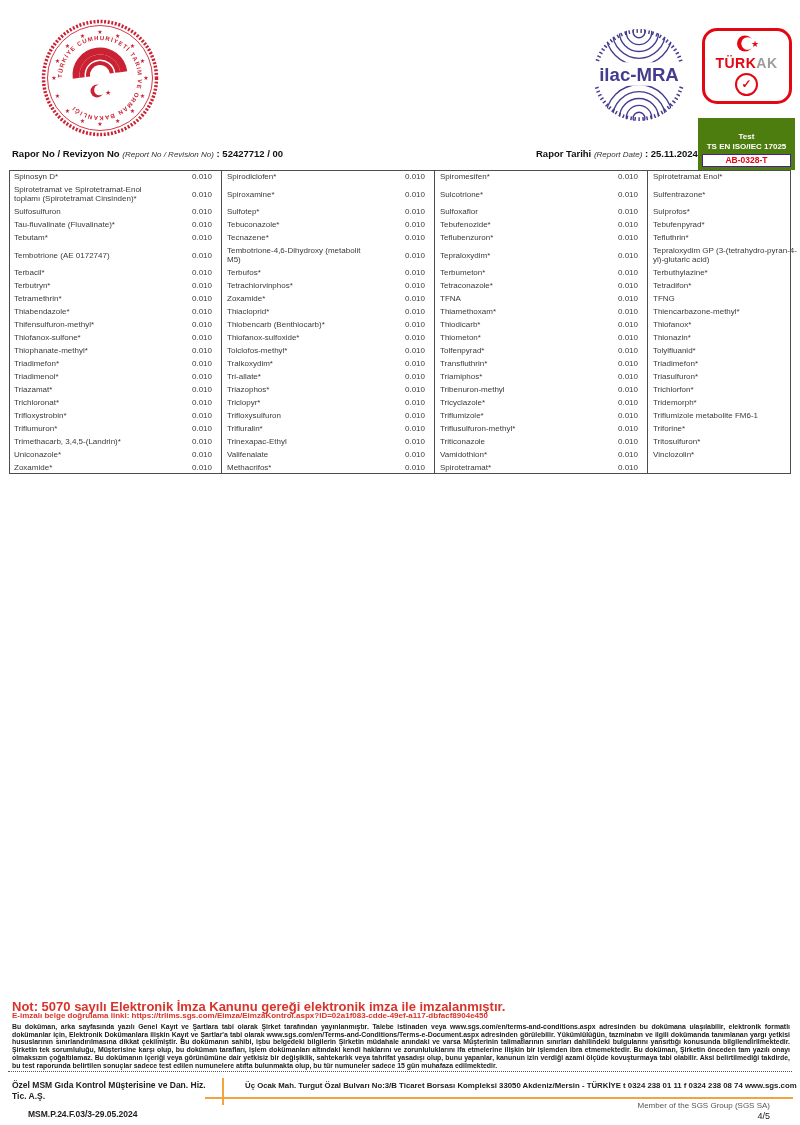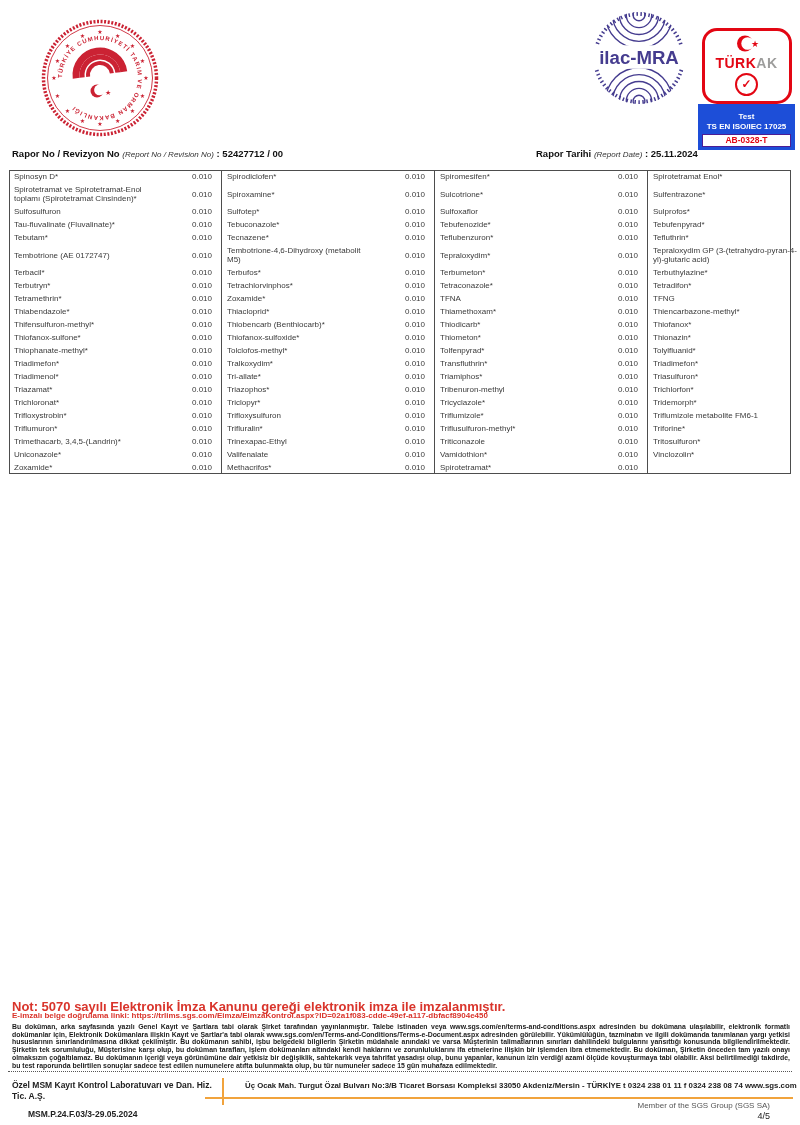--- a/index.html
+++ b/index.html
@@ -1,31 +1,31 @@
 <!DOCTYPE html>
 <html><head>
 <meta charset="utf-8">
 <style>
   html,body{margin:0;padding:0;background:#fff;}
   #page{position:relative;width:800px;height:1125px;background:#fff;overflow:hidden;
         font-family:"Liberation Sans",sans-serif;color:#222;}
 
   
   .seal{position:absolute;left:40px;top:18px;}
-  .ilac{position:absolute;left:590px;top:9px;}
+  .ilac{position:absolute;left:590px;top:26px;}
   .turkak-wrap{position:absolute;left:698px;top:28px;width:97px;}
   .turkak-box{width:84px;margin:0 auto;border:3px solid #e30613;border-radius:15px;
               background:#fff;text-align:center;padding:4px 0 5px;}
   .turkak-name{font-size:14px;font-weight:bold;letter-spacing:.5px;line-height:15px;}
   .turkak-name .tk{color:#e30613;}
   .turkak-name .ak{color:#9d9d9c;}
   .turkak-check{width:19px;height:19px;border:2px solid #e30613;border-radius:50%;
                 margin:2px auto 0;color:#e30613;font-size:12px;font-weight:bold;line-height:18px;}
-  .turkak-info{margin-top:0;background:#1d4ed8;color:#fff;text-align:center;
-               padding:8px 2px 3px;font-weight:bold;}
+  .turkak-info{margin-top:14px;background:#4d7c0f;color:#fff;text-align:center;
+               padding:14px 2px 3px;font-weight:bold;}
   .turkak-info .row{font-size:8px;line-height:10px;}
   .turkak-ab{margin:2px 2px 0;background:#fff;color:#e30613;border:1px solid #4c1d95;
              font-size:8.5px;line-height:11px;font-weight:bold;}
 
   
   .meta{position:absolute;top:148px;font-size:9.5px;white-space:nowrap;color:#111;}
   .meta .lbl{font-weight:bold;}
   .meta .en{font-style:italic;font-size:8px;color:#333;}
   #meta-no{left:12px;}
   #meta-date{left:536px;}
@@ -365,21 +365,21 @@
   <div class="note1">Not: 5070 sayılı Elektronik İmza Kanunu gereği elektronik imza ile imzalanmıştır.</div>
   <div class="note2">
     <span>E-imzalı belge doğrulama linki:</span>
     <span>https://trlims.sgs.com/Eimza/EimzaKontrol.aspx?ID=02a1f083-cdde-49ef-a117-dbfacf8904e450</span>
   </div>
 
   <div class="disclaimer">Bu doküman, arka sayfasında yazılı Genel Kayıt ve Şartlara tabi olarak Şirket tarafından yayınlanmıştır. Talebe istinaden veya www.sgs.com/en/terms-and-conditions.aspx adresinden bu dokümana ulaşılabilir, elektronik formatlı dokümanlar için, Elektronik Dokümanlara ilişkin Kayıt ve Şartlar'a tabi olarak www.sgs.com/en/Terms-and-Conditions/Terms-e-Document.aspx adresinden görülebilir. Yükümlülüğün, tazminatın ve ilgili dokümanda tanımlanan yargı yetkisi hususlarının sınırlandırılmasına dikkat çekilmiştir. Bu dokümanın sahibi, işbu belgedeki bilgilerin Şirketin müdahale anındaki ve varsa Müşterinin talimatlarının sınırları dahilindeki bulgularını yansıttığı konusunda bilgilendirilmektedir. Şirketin tek sorumluluğu, Müşterisine karşı olup, bu doküman tarafları, işlem dokümanları altındaki kendi haklarını ve zorunluluklarını ifa etmelerine ilişkin bir işlemden ibra etmemektedir. Bu doküman, Şirketin önceden tam yazılı onayı olmaksızın çoğaltılamaz. Bu dokümanın içeriği veya görünümüne dair yetkisiz bir değişiklik, sahtekarlık veya tahrifat yasadışı olup, bunu yapanlar, kanunun izin verdiği azami ölçüde kovuşturmaya tabi olabilir. Aksi belirtilmediği takdirde, bu test raporunda belirtilen sonuçlar sadece test edilen numunelere atıfta bulunmakta olup, bu tür numuneler sadece 15 gün muhafaza edilmektedir.</div>
 
   <div class="dashline"></div>
 
-  <div class="company">Özel MSM Kayıt Kontrol Laboratuvarı ve Dan. Hiz. Tic. A.Ş.</div>
+  <div class="company">Özel MSM Gıda Kontrol Müşterisine ve Dan. Hiz. Tic. A.Ş.</div>
   <div class="doccode">MSM.P.24.F.03/3-29.05.2024</div>
   <div class="v-orange"></div>
   <div class="address">Üç Ocak Mah. Turgut Özal Bulvarı No:3/B Ticaret Borsası Kompleksi 33050 Akdeniz/Mersin - TÜRKİYE t 0324 238 01 11 f 0324 238 08 74 www.sgs.com</div>
   <div class="h-orange"></div>
   <div class="member">Member of the SGS Group (SGS SA)</div>
   <div class="pageno">4/5</div>
 
 </div>
 
 </body></html>

